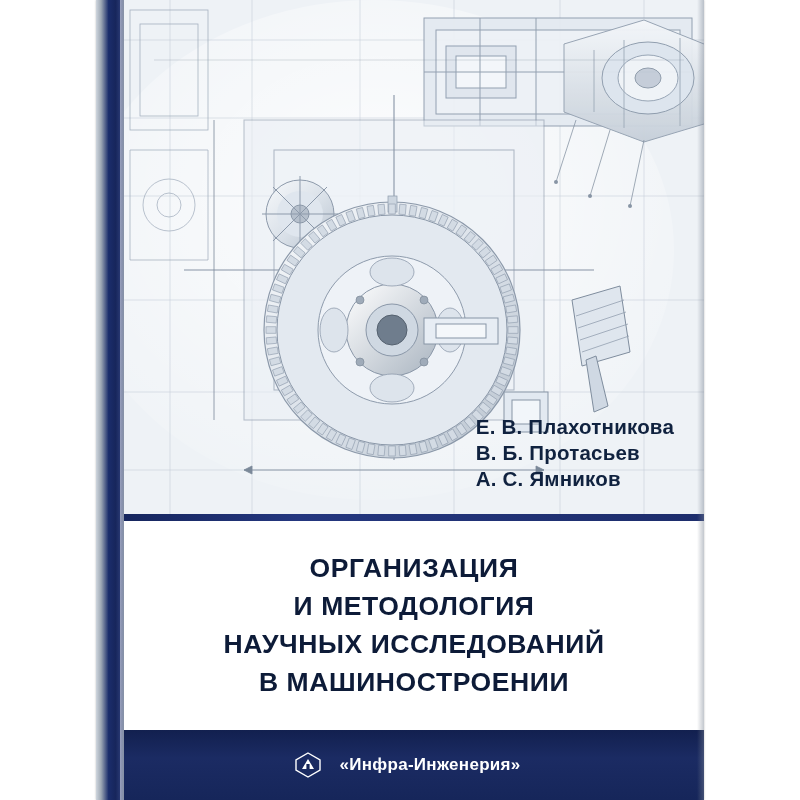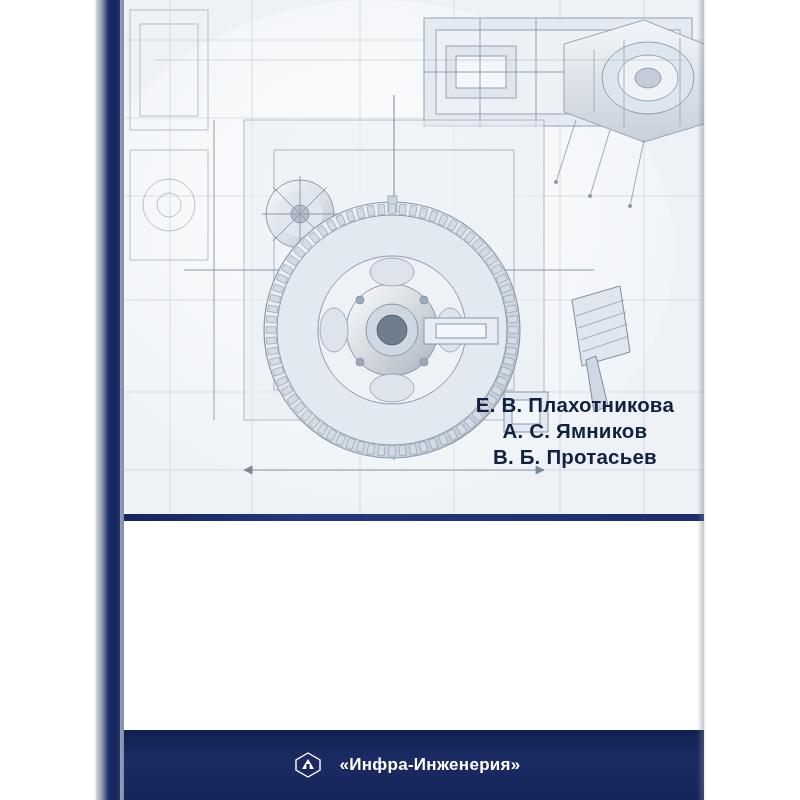--- a/index.html
+++ b/index.html
@@ -62,22 +62,22 @@
   .art-area svg {
     position: absolute;
     left: 0;
     top: 0;
   }
 
   
   .authors {
     position: absolute;
     right: 30px;
-    top: 392px;
-    text-align: center;
+    top: 414px;
+    text-align: left;
     color: #10223f;
     font-size: 20.5px;
     line-height: 26px;
     font-weight: 600;
     letter-spacing: 0.2px;
     z-index: 5;
   }
   .authors .author-line { white-space: nowrap; }
 
   
@@ -390,27 +390,33 @@
             <rect x="378.50" y="283.62" width="6.4" height="10" transform="rotate(430.00 381.70 288.62)"></rect>
             <rect x="381.68" y="293.68" width="6.4" height="10" transform="rotate(435.00 384.88 298.68)"></rect>
             <rect x="383.96" y="303.99" width="6.4" height="10" transform="rotate(440.00 387.16 308.99)"></rect>
             <rect x="385.34" y="314.45" width="6.4" height="10" transform="rotate(445.00 388.54 319.45)"></rect>
           </g>
         </svg>
     </div>
 
     <div class="authors">
       <div class="author-line">Е. В. Плахотникова</div>
+      <div class="author-line">В. Б. Протасьев</div>
       <div class="author-line">А. С. Ямников</div>
-      <div class="author-line">В. Б. Протасьев</div>
     </div>
 
     <div class="divider-band"></div>
 
     <div class="title-area">
+      <div class="book-title">
+        <span class="tl">ОРГАНИЗАЦИЯ</span>
+        <span class="tl">И МЕТОДОЛОГИЯ</span>
+        <span class="tl">НАУЧНЫХ ИССЛЕДОВАНИЙ</span>
+        <span class="tl">В МАШИНОСТРОЕНИИ</span>
+      </div>
 
       <div class="publisher-band">
         <div class="publisher-inner">
           <span class="publisher-logo">
             <svg width="26" height="26" viewBox="0 0 26 26" aria-hidden="true">
               <polygon points="13,1 25,8 25,18 13,25 1,18 1,8" fill="none" stroke="#ffffff" stroke-width="1.4"></polygon>
               <path d="M7 17 L13 7 L19 17 Z" fill="#ffffff"></path>
               <rect x="11.4" y="12" width="3.2" height="5" fill="#16265a"></rect>
             </svg>
           </span>

